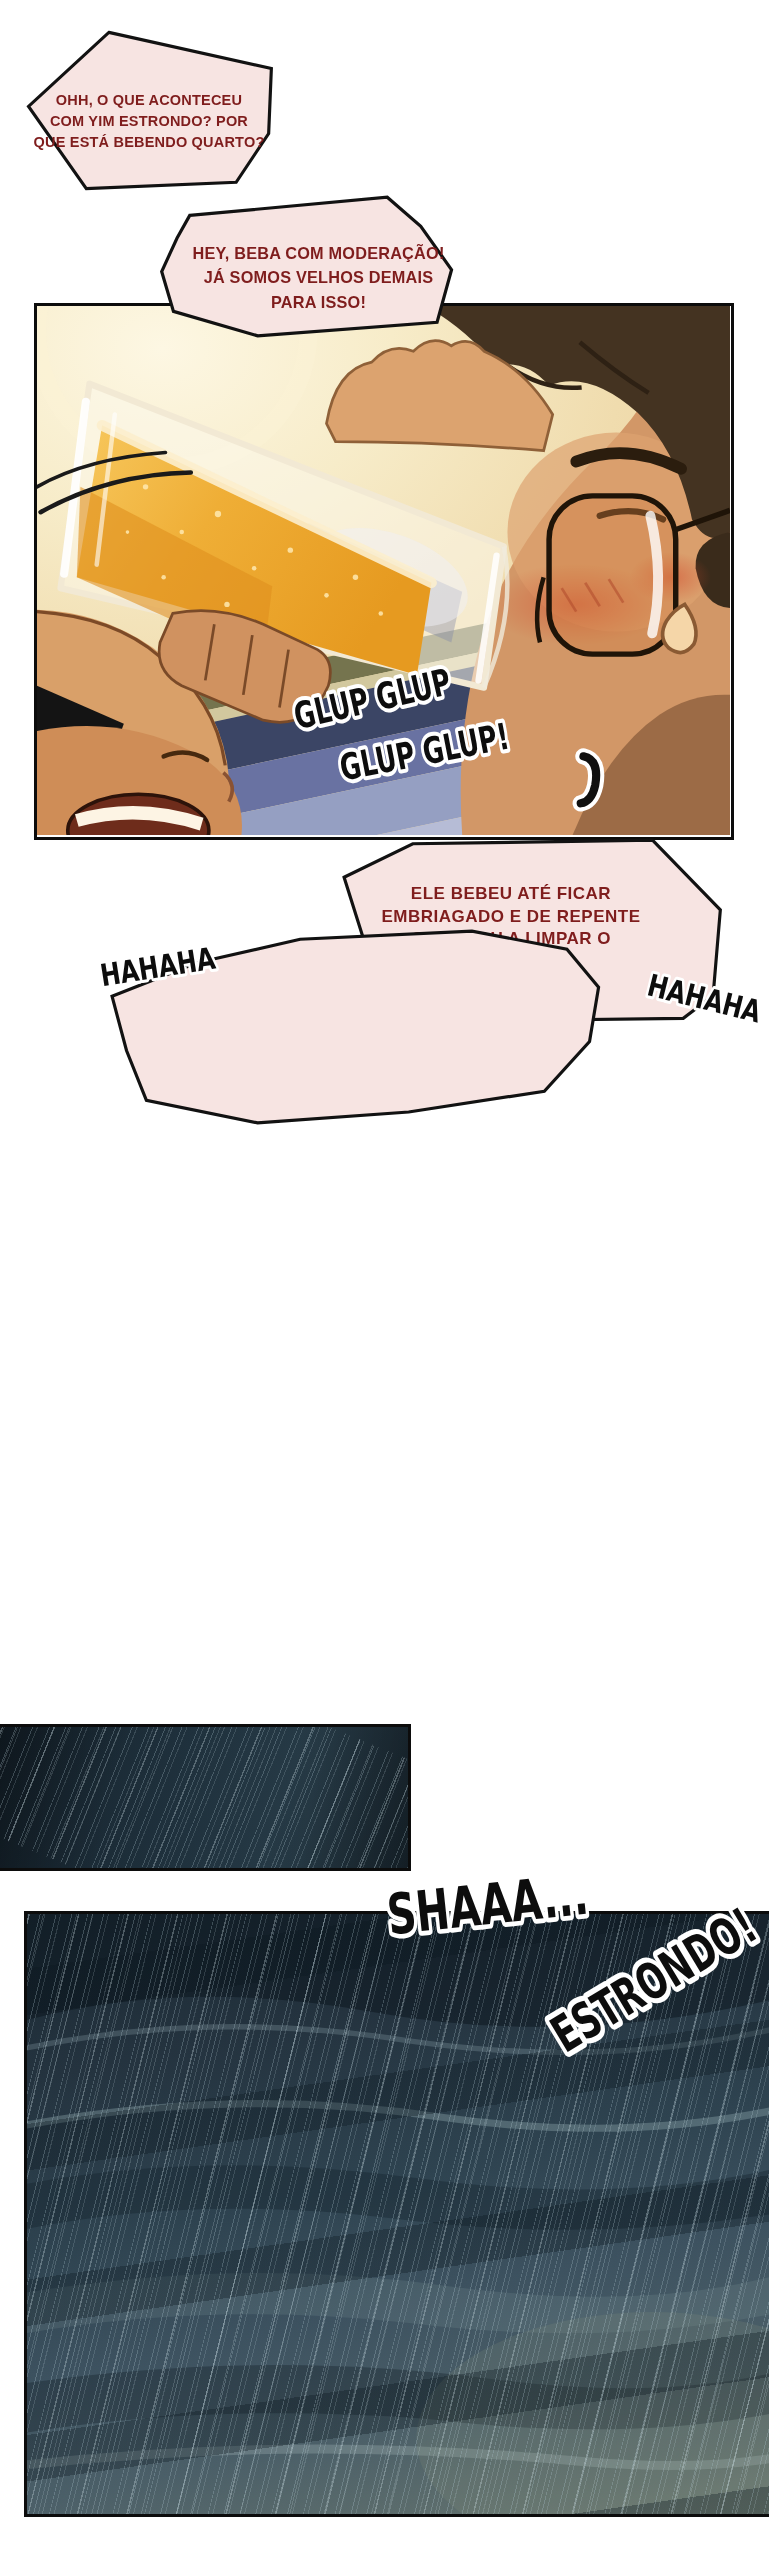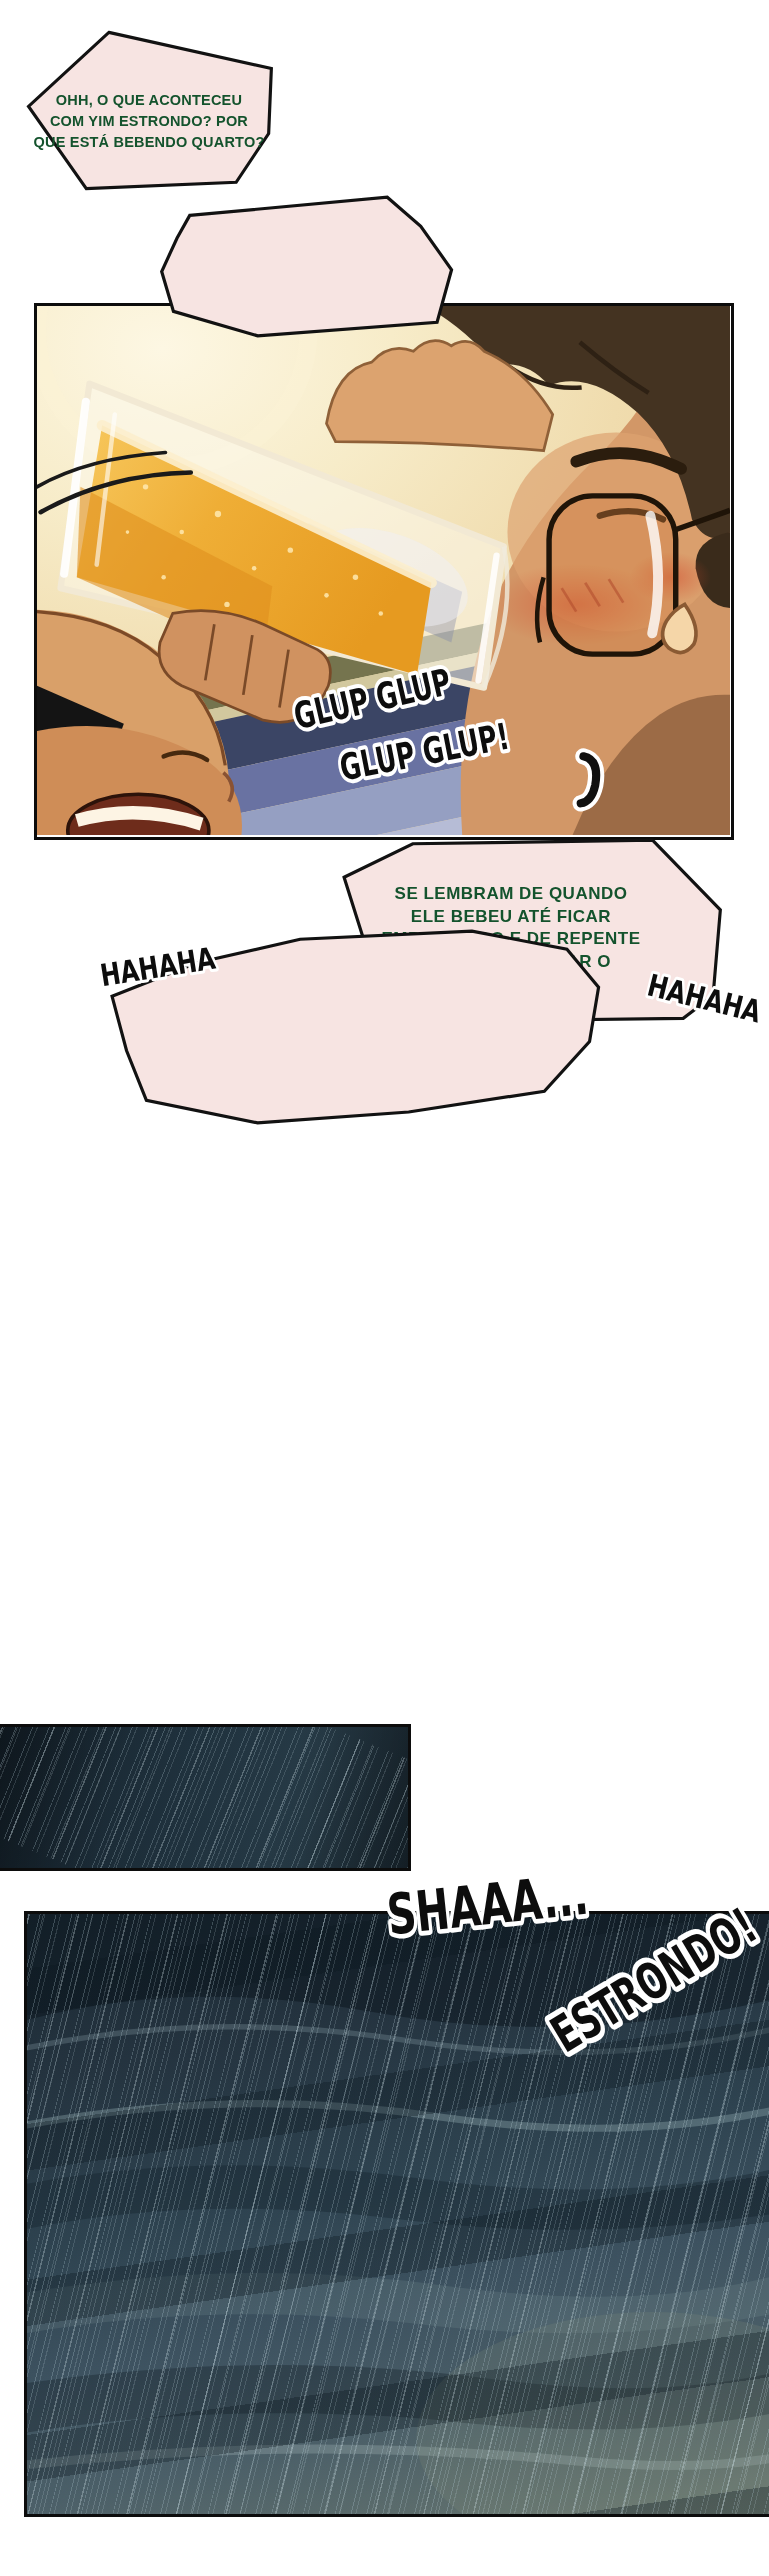--- a/index.html
+++ b/index.html
@@ -1,20 +1,20 @@
 <!DOCTYPE html>
 <html style="font-size:14.5px"><head>
 <meta charset="utf-8">
 <style>
   html,body{margin:0;padding:0;background:#ffffff;}
   .page{position:relative;width:769px;height:2576px;background:#ffffff;overflow:hidden;
         font-family:"Liberation Sans",sans-serif;}
   .bubble-svg{position:absolute;overflow:visible;}
   .bubble-shape{fill:#f7e4e2;stroke:#121212;stroke-width:3.5;}
-  .bubble-text{position:absolute;text-align:center;font-weight:700;color:#14532d;}
+  .bubble-text{position:absolute;text-align:center;font-weight:700;color:#7f1d1d;}
   .bt1{font-size:14.5px;line-height:21px;letter-spacing:0.2px;}
   .bt2{font-size:16.3px;line-height:24.4px;letter-spacing:0.2px;}
   .bt3{font-size:17px;line-height:22.6px;letter-spacing:0.5px;}
   .bt4{font-size:16.3px;line-height:22.6px;letter-spacing:0.4px;}
   .panel{position:absolute;border:3.6px solid #0c0c0c;box-sizing:border-box;overflow:hidden;background:#fff;}
   .panel-art{display:block;}
   .sfx-text{font-family:"DejaVu Sans",sans-serif;font-weight:700;fill:#0d0d0d;stroke:#ffffff;
             paint-order:stroke;stroke-linejoin:round;stroke-linecap:round;}
   .sea{position:absolute;inset:0;}
   .sea.strip{background:linear-gradient(100deg,#15222c 0%,#1f313d 45%,#273b47 75%,#1c2b35 100%);}
@@ -158,26 +158,30 @@
   </svg>
   <div class="bubble-text bt1" style="left:27px;top:90px;width:244px;">
     <div>OHH, O QUE ACONTECEU</div>
     <div>COM YIM ESTRONDO? POR</div>
     <div>QUE ESTÁ BEBENDO QUARTO?</div>
   </div>
 
   <svg class="bubble-svg" style="left:149px;top:190px;" width="308" height="154" viewBox="0 0 340 170">
     <polygon class="bubble-shape" points="45,28 263,8 300,40 334,88 318,146 120,161 27,134 14,90 31,53"></polygon>
   </svg>
+  <div class="bubble-text bt2" style="left:176px;top:241px;width:285px;">
+    <div>HEY, BEBA COM MODERAÇÃO!</div>
+    <div>JÁ SOMOS VELHOS DEMAIS</div>
+    <div>PARA ISSO!</div>
+  </div>
 
   <svg class="bubble-svg" style="left:326px;top:832px;" width="407" height="199" viewBox="0 0 450 220">
     <polygon class="bubble-shape" points="20,50 96,13 361,9 436,86 428,181 395,206 150,209 109,176 48,139"></polygon>
   </svg>
   <div class="bubble-text bt3" style="left:328px;top:883px;width:366px;">
-    <div>SE LEMBRAM DE QUANDO</div>
     <div>ELE BEBEU ATÉ FICAR</div>
     <div>EMBRIAGADO E DE REPENTE</div>
     <div>COMEÇOU A LIMPAR O</div>
     <div>QUARTO?</div>
   </div>
 
   <svg class="bubble-svg" style="left:100px;top:923px;" width="507" height="208" viewBox="0 0 560 230">
     <polygon class="bubble-shape" points="13,81 107,44 221,18 411,9 516,29 551,71 541,131 491,186 341,209 174,221 51,196 29,141"></polygon>
   </svg>
 

